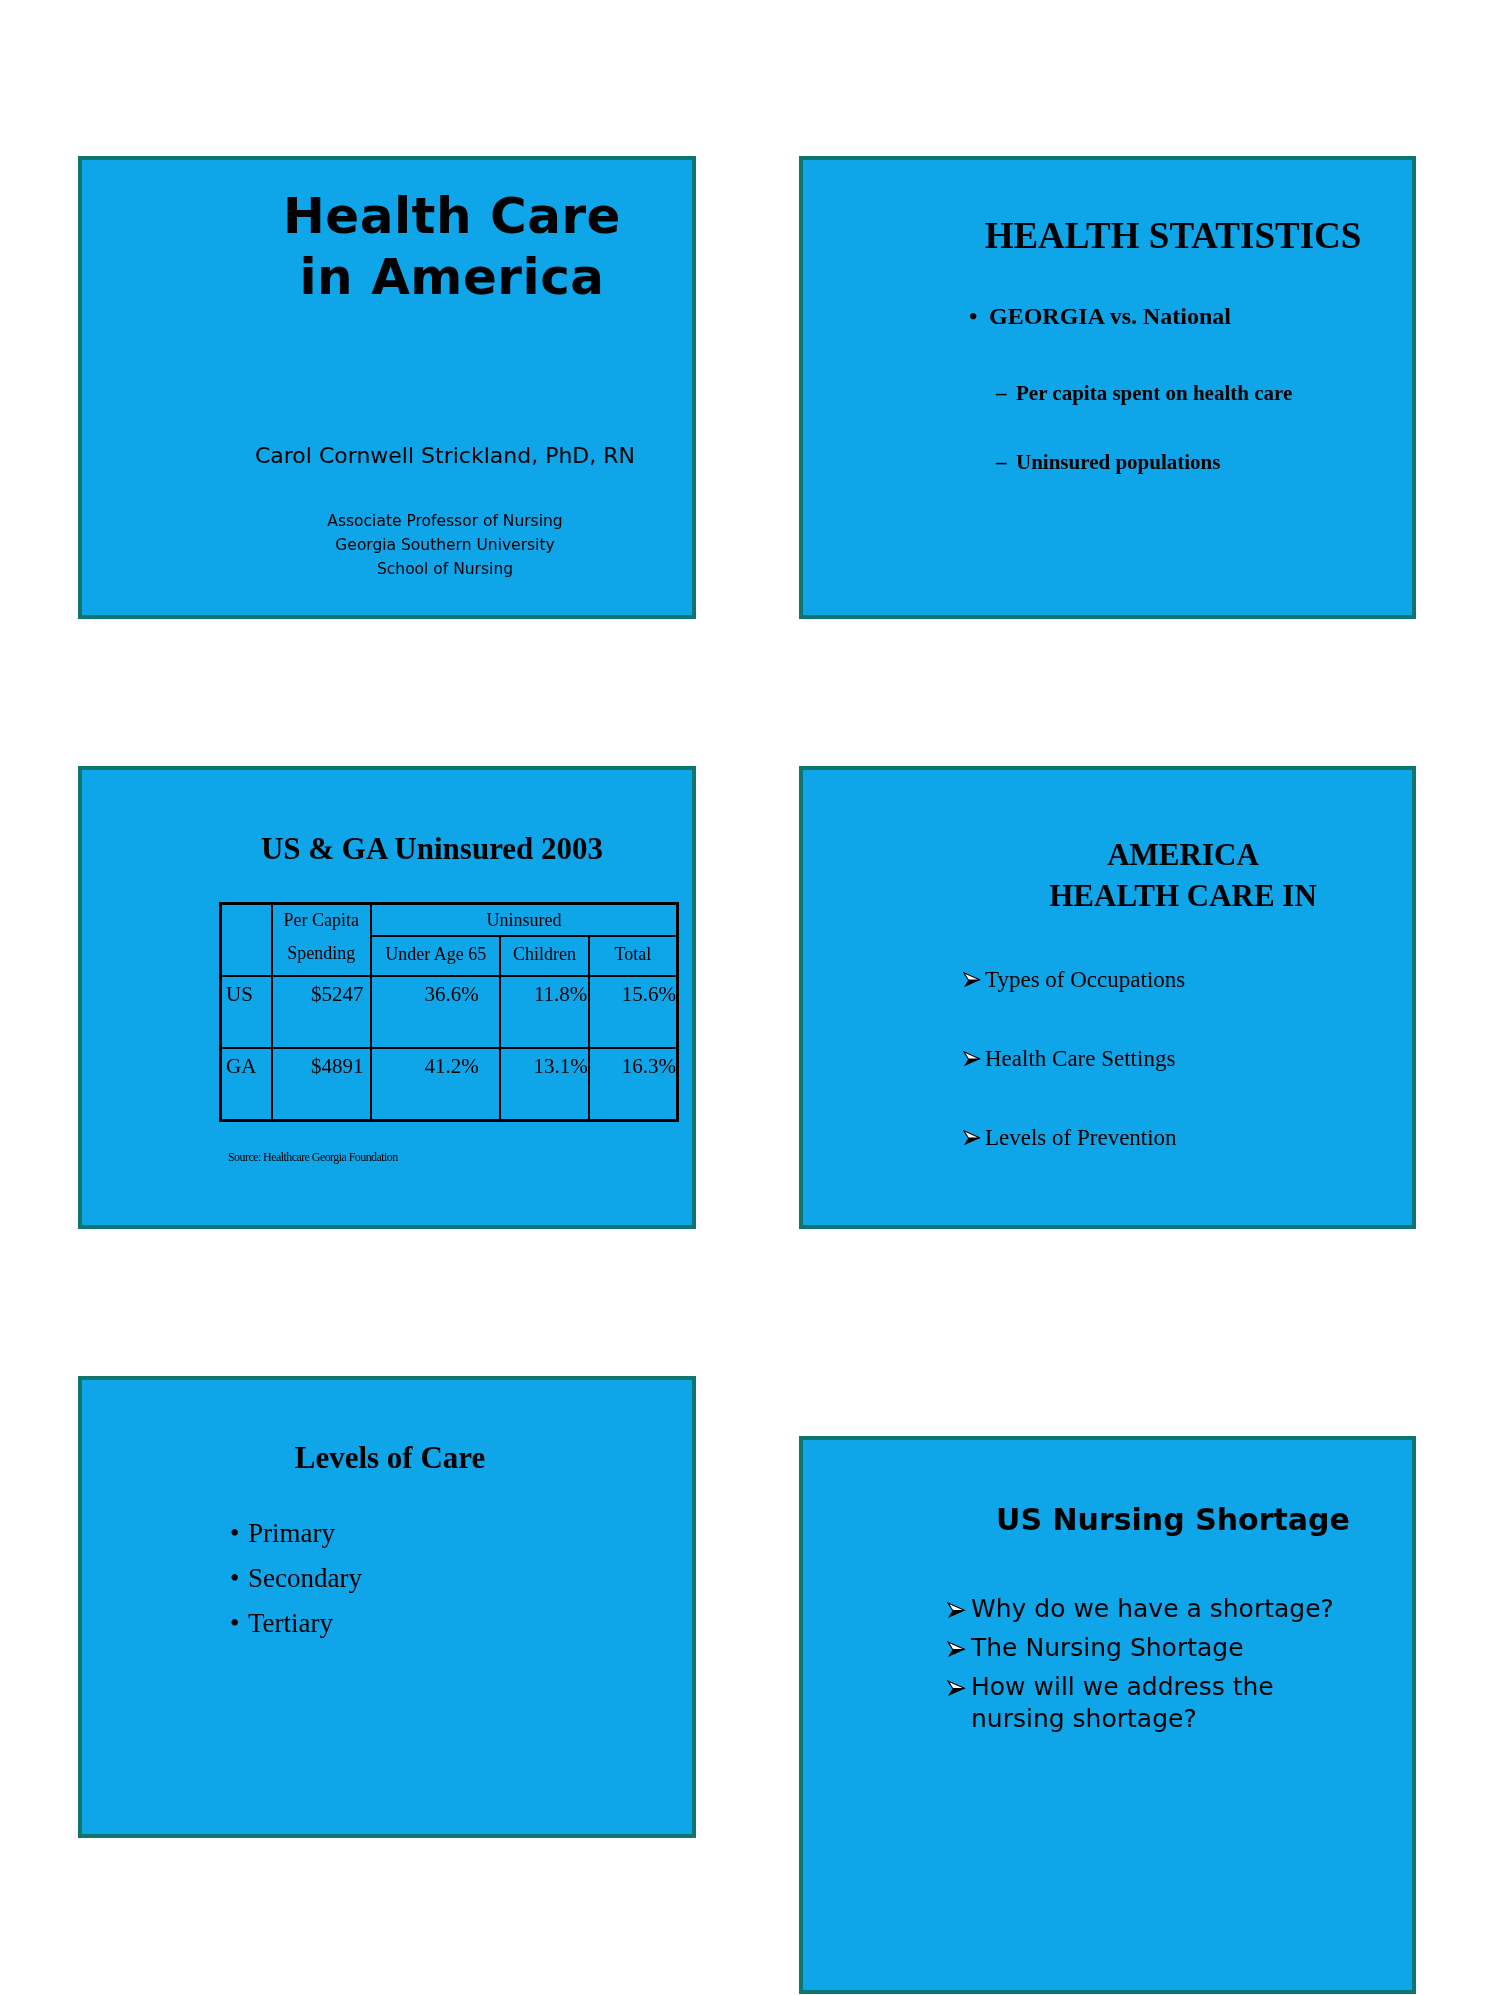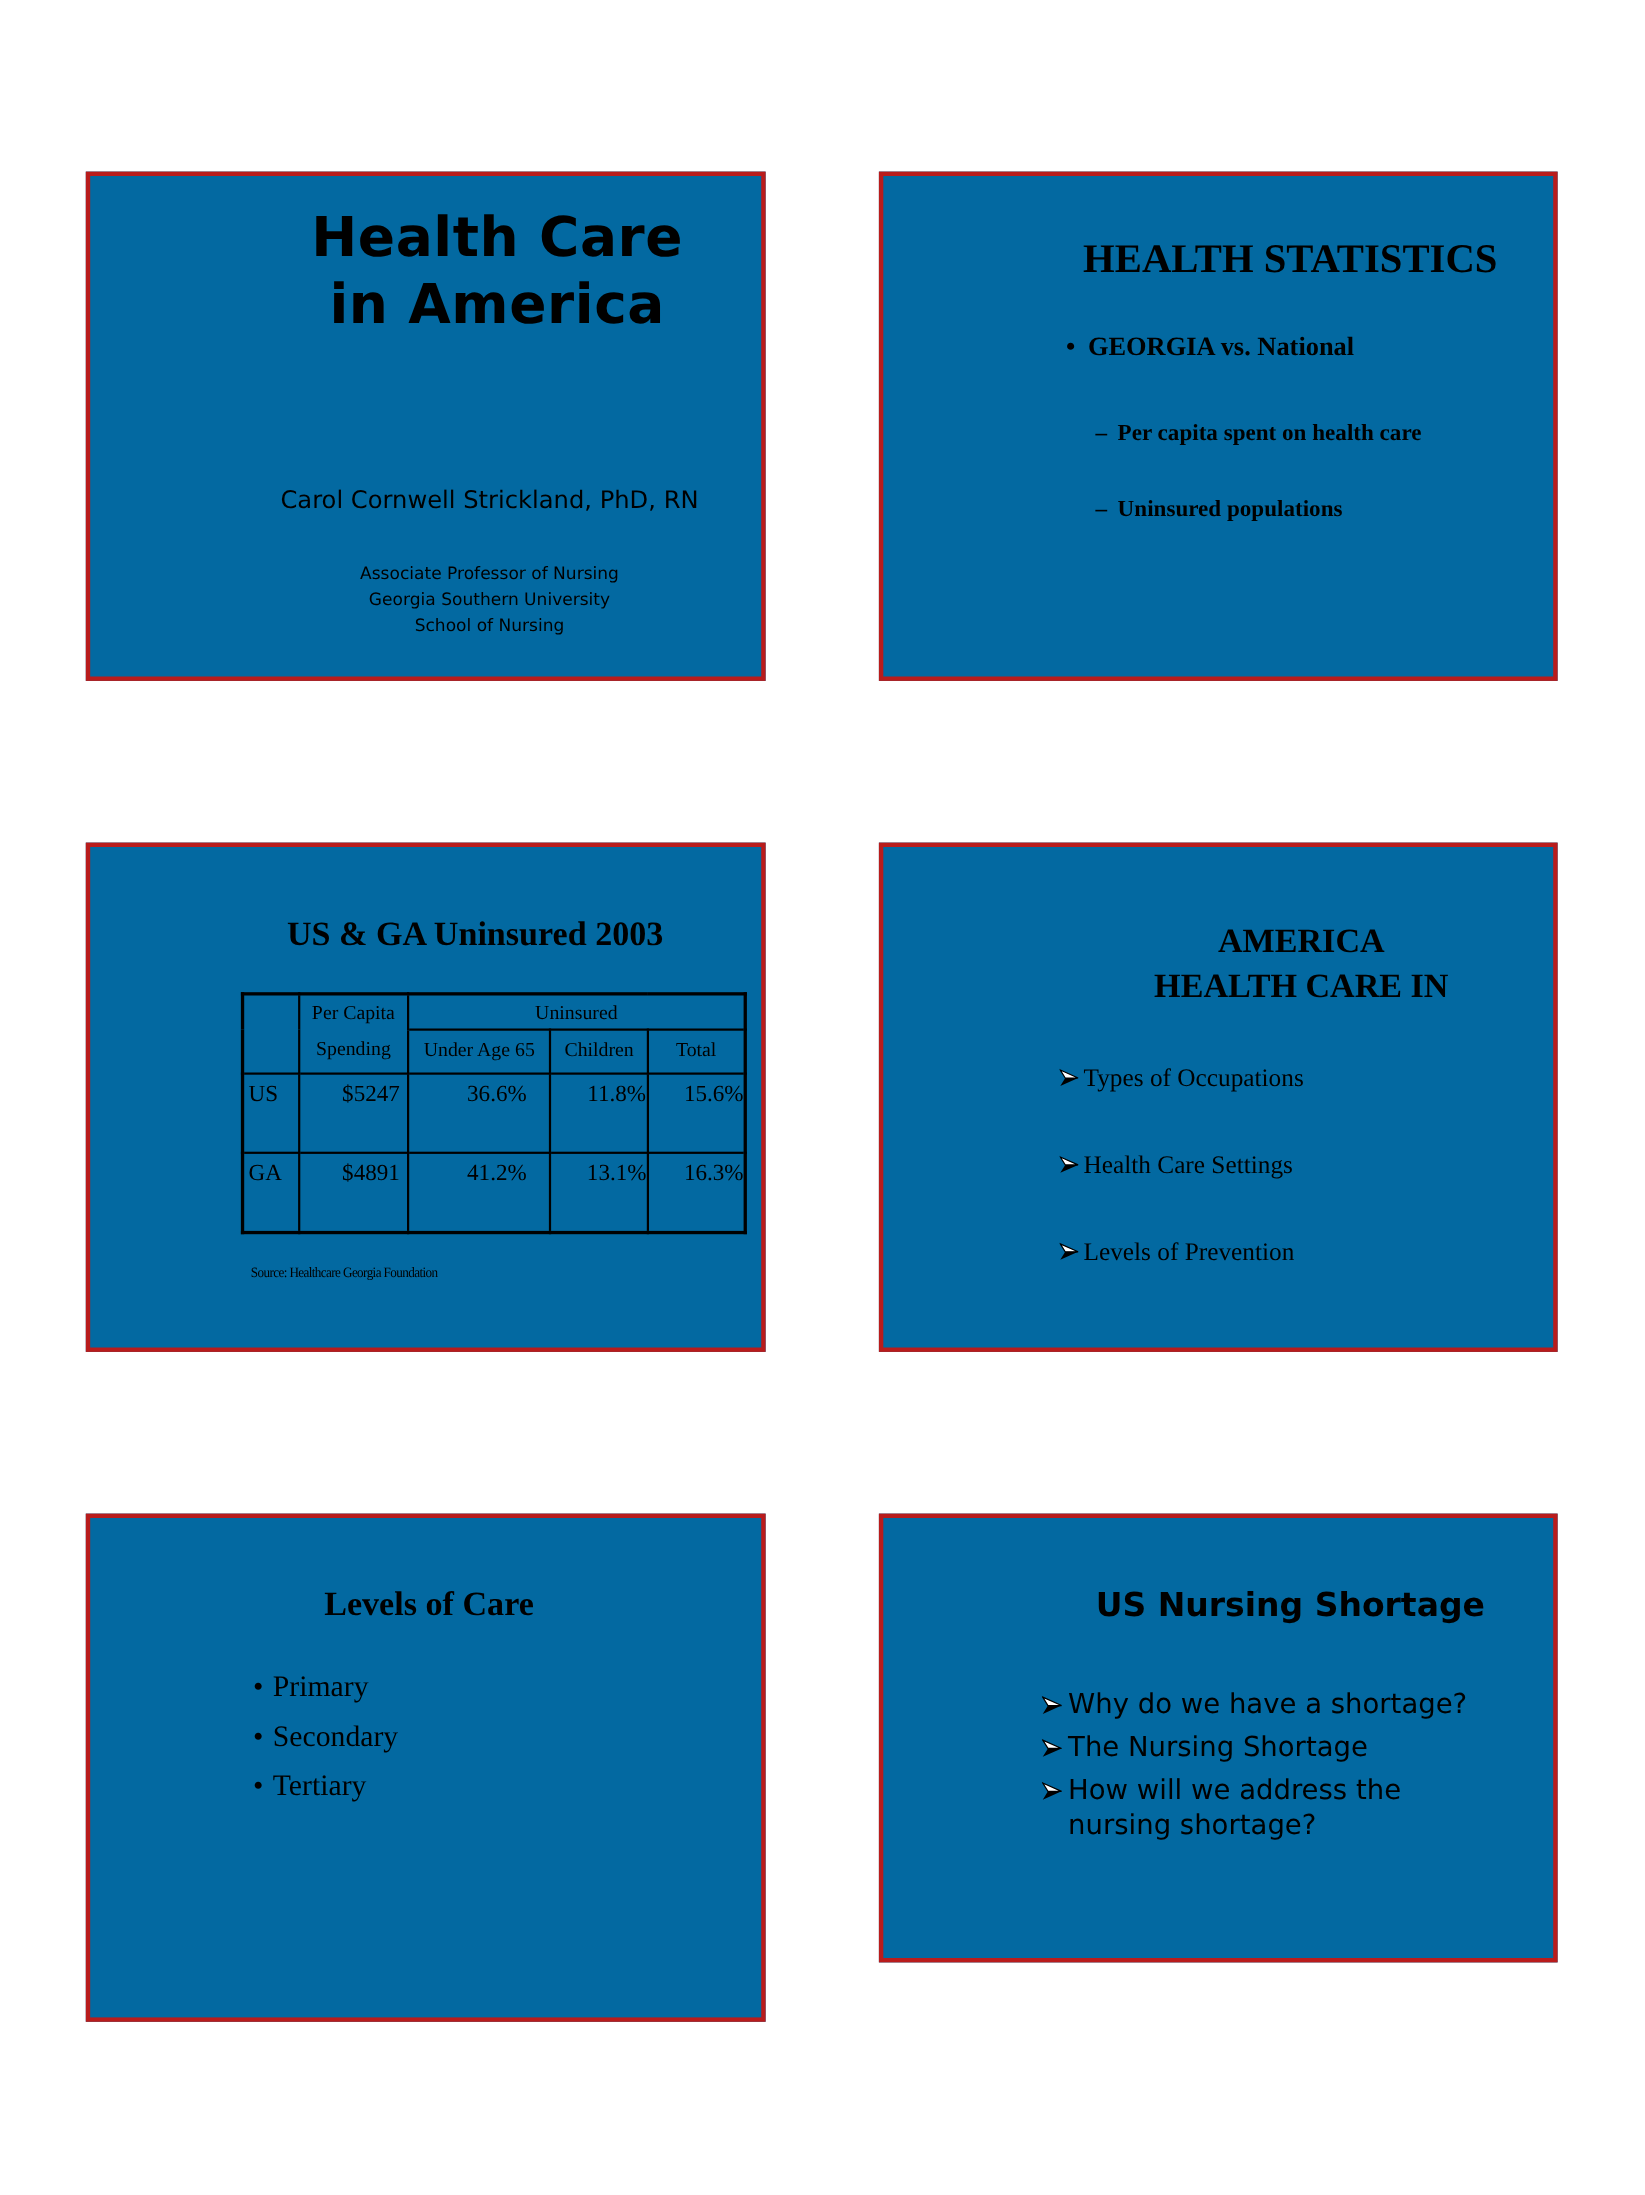--- a/index.html
+++ b/index.html
@@ -1,17 +1,17 @@
 <!DOCTYPE html>
 <html><head>
 <meta charset="utf-8">
 <style>
   html, body { margin: 0; padding: 0; background: #ffffff; }
   body { width: 1495px; height: 1995px; position: relative; overflow: hidden; color: #000; }
-  .slide { position: absolute; box-sizing: border-box; border: 4px solid #b91c1c; background: #0369a1; }
+  .slide { position: absolute; box-sizing: border-box; border: 4px solid #0f766e; background: #0ea5e9; }
   .abs { position: absolute; white-space: nowrap; }
   .serif { font-family: "Liberation Serif", "DejaVu Serif", serif; }
   .sans { font-family: "DejaVu Sans", "Liberation Sans", sans-serif; }
   .center { text-align: center; }
 
   
   .s1-title { font-size: 50px; line-height: 61px; font-weight: bold; letter-spacing: 0.5px; }
   .s1-name { font-size: 22px; line-height: 26px; }
   .s1-aff { font-size: 15.5px; line-height: 24px; }
 
@@ -157,21 +157,21 @@
     <span class="bullet-dot">•</span><span>Primary</span>
   </div>
   <div class="abs serif s5-item" style="left:148px; top:176px;">
     <span class="bullet-dot">•</span><span>Secondary</span>
   </div>
   <div class="abs serif s5-item" style="left:148px; top:221px;">
     <span class="bullet-dot">•</span><span>Tertiary</span>
   </div>
 </div>
 
-<div class="slide" style="left:799px; top:1376px; width:617px; height:408px;">
+<div class="slide" style="left:799px; top:1436px; width:617px; height:558px;">
   <div class="abs sans s6-title center" style="left:150px; top:62px; width:440px;">US Nursing Shortage</div>
   <div class="s6-list sans">
     <div class="s6-item">
       <svg class="arrow-svg">
           <use href="#arrowhead"></use>
         </svg>
       <span class="s6-text">Why do we have a shortage?</span>
     </div>
     <div class="s6-item">
       <svg class="arrow-svg">

